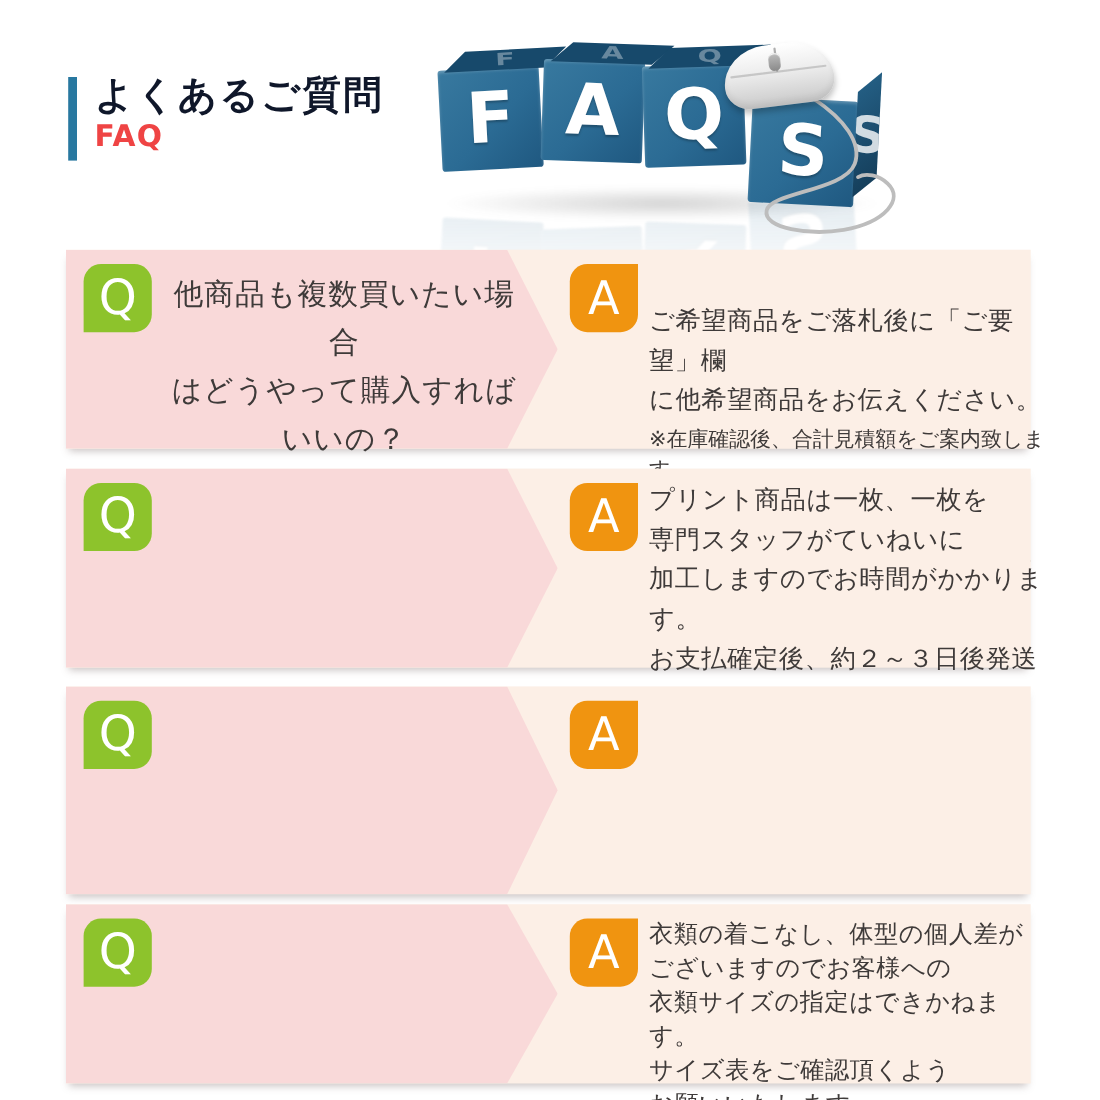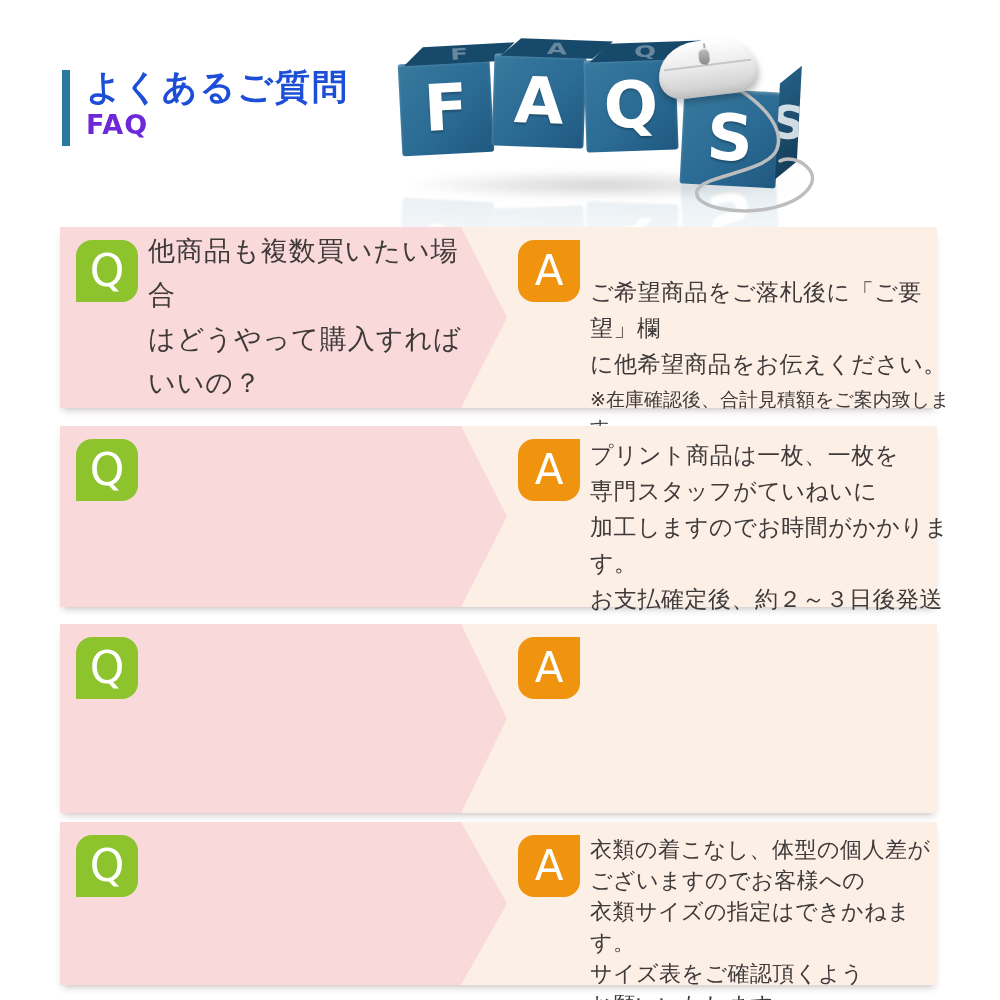--- a/index.html
+++ b/index.html
@@ -2,22 +2,22 @@
 <html><head>
 <meta charset="utf-8">
 <style>
   html,body{margin:0;padding:0;background:#ffffff;}
   body{width:1000px;height:1000px;position:relative;overflow:hidden;
        font-family:"DejaVu Sans","Liberation Sans",sans-serif;color:#3e3a39;}
 
   
   .hdr{position:absolute;left:62px;top:66px;}
   .hdr-bar{position:absolute;left:0;top:4px;width:8px;height:76px;background:#2878a0;}
-  .hdr-title{margin:0 0 2px 24px;font-size:35px;font-weight:bold;color:#1d4ed8;letter-spacing:2px;line-height:1.2;text-align:right;}
-  .hdr-sub{margin:0 0 0 24px;font-size:27px;font-weight:bold;color:#6d28d9;letter-spacing:1px;line-height:1.1;}
+  .hdr-title{margin:0 0 2px 24px;font-size:35px;font-weight:bold;color:#0f172a;letter-spacing:2px;line-height:1.2;text-align:right;}
+  .hdr-sub{margin:0 0 0 24px;font-size:27px;font-weight:bold;color:#ef4444;letter-spacing:1px;line-height:1.1;}
 
   
   .art{position:absolute;left:392px;top:28px;width:440px;height:200px;}
   .floor-shadow{position:absolute;left:10px;top:142px;width:400px;height:30px;
     background:radial-gradient(ellipse at 50% 50%,rgba(60,60,60,.22),rgba(0,0,0,0) 70%);filter:blur(3px);}
   .cubes-layer{position:absolute;left:0;top:0;width:440px;height:160px;}
   .cube{position:absolute;background:linear-gradient(135deg,#38799f 0%,#2b6b94 55%,#1f5880 100%);
         border-radius:3px;display:flex;align-items:center;justify-content:center;
         box-shadow:inset 0 2px 3px rgba(255,255,255,.25);}
   .cube .ltr{color:#fff;font-weight:bold;font-size:64px;line-height:1;
@@ -57,22 +57,22 @@
   .row-1{top:227px;height:181px;}
   .row-2{top:426px;height:181px;}
   .row-3{top:624px;height:189px;}
   .row-4{top:822px;height:163px;}
   .qpane{position:absolute;inset:0;background:#f9d9d9;
        clip-path:polygon(0 0,401px 0,447px 50%,401px 100%,0 100%);}
   .badge{position:absolute;top:13px;width:62px;height:62px;display:flex;align-items:center;justify-content:center;
        color:#fff;font-size:44px;line-height:1;}
   .badge-q{left:16px;background:#8dc32c;border-radius:16px 16px 16px 0;}
   .badge-a{left:458px;background:#f09410;border-radius:16px 0 16px 16px;font-size:42px;}
-  .q-text{position:absolute;left:88px;top:2px;width:330px;font-size:27px;line-height:44px;
-       white-space:pre-line;letter-spacing:1px;}
+  .q-text{position:absolute;left:88px;top:19px;width:330px;font-size:27px;line-height:44px;
+       white-space:pre-line;letter-spacing:1px;text-align:center;}
   .a-text{position:absolute;left:530px;top:11px;width:360px;font-size:23px;line-height:36px;
        white-space:pre-line;letter-spacing:.5px;}
   .a-text.compact{font-size:22px;line-height:31px;top:12px;}
   .a-notes{font-size:19px;line-height:28px;margin-top:3px;white-space:pre-line;letter-spacing:0;}
 </style>
 </head>
 <body>
 
 <div class="hdr">
   <div class="hdr-bar"></div>

